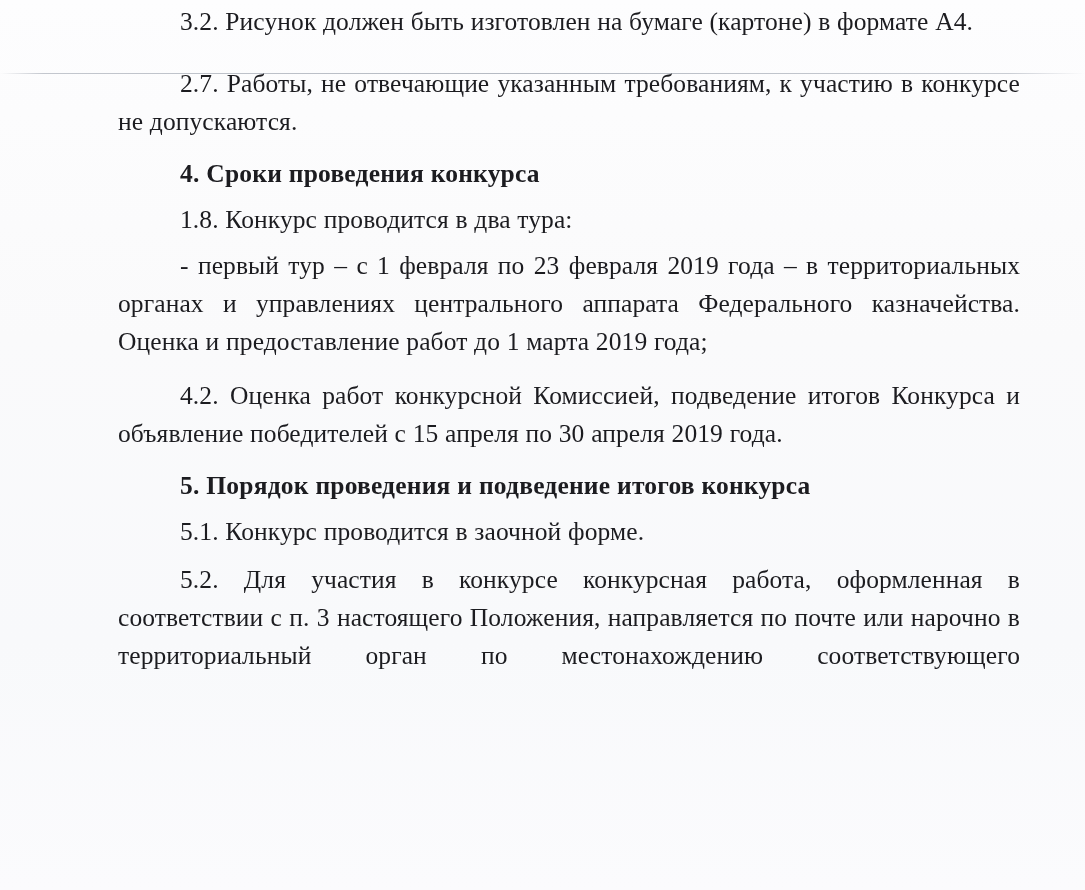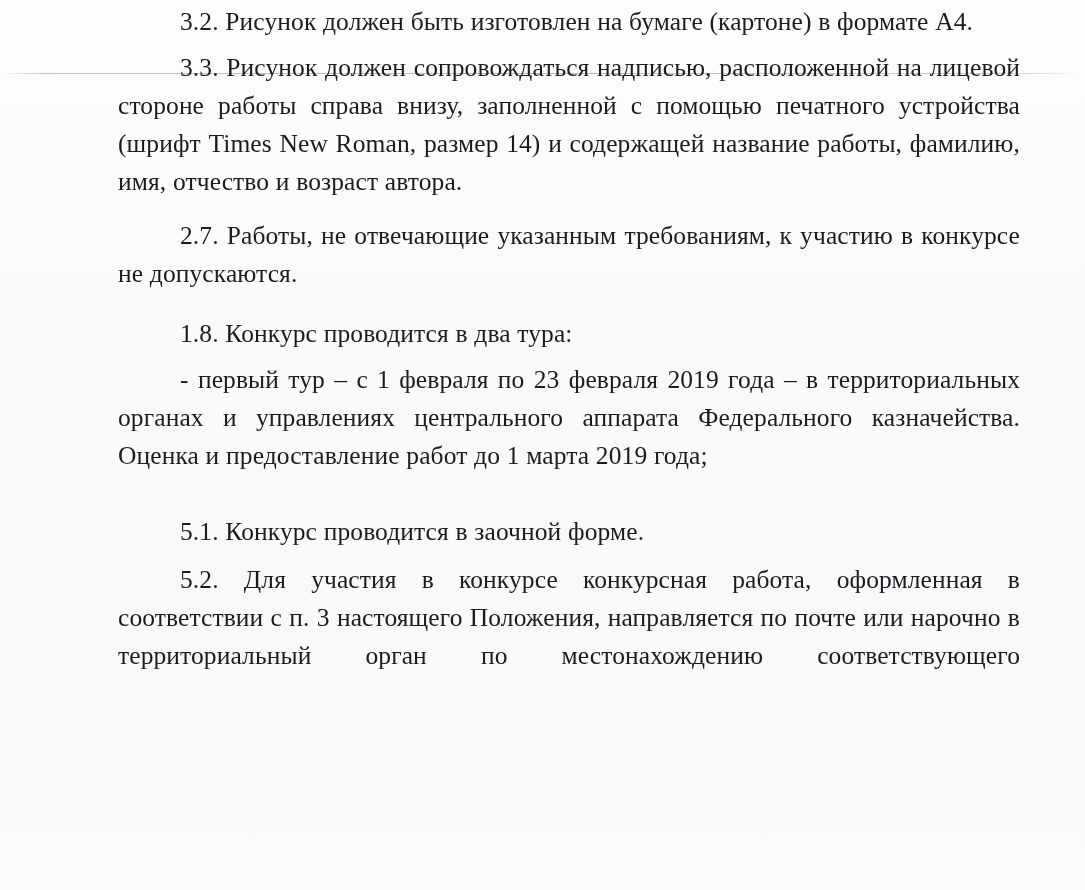--- a/index.html
+++ b/index.html
@@ -94,48 +94,50 @@
   <div class="scan-rule"></div>
 
   <div class="text-column">
 
     <div class="lead-top"></div>
 
     <p class="para nolast">3.2. Рисунок должен быть изготовлен на бумаге (картоне) в формате А4.</p>
 
     <div class="gap-1"></div>
 
-    <p class="para nolast">3.3. Рисунок должен сопровождаться надписью, расположенной на лицевой стороне работы справа внизу, заполненной с помощью печатного устройства (шрифт Times New Roman, размер  14) и содержащей  название работы, фамилию, имя, отчество и возраст автора.</p>
 
     <div class="gap-1"></div>
 
 
     <div class="gap-1"></div>
 
     <p class="para nolast">2.7. Работы, не отвечающие указанным требованиям, к участию в конкурсе не допускаются.</p>
 
     <div class="gap-2"></div>
 
+    <p class="para heading">4. Сроки проведения конкурса</p>
 
     <div class="gap-1"></div>
 
     <p class="para nolast">1.8. Конкурс проводится в два тура:</p>
 
     <div class="gap-1"></div>
 
     <p class="para nolast">- первый тур – с 1 февраля по 23 февраля 2019 года – в территориальных органах и управлениях центрального аппарата Федерального казначейства. Оценка и предоставление работ до 1 марта 2019 года;</p>
 
     <div class="gap-1"></div>
 
 
     <div class="gap-1"></div>
 
+    <p class="para nolast">4.2. Оценка работ конкурсной Комиссией, подведение итогов Конкурса и объявление победителей с 15 апреля по 30 апреля 2019 года.</p>
 
     <div class="gap-2"></div>
 
+    <p class="para heading">5. Порядок проведения и подведение итогов конкурса</p>
 
     <div class="gap-1"></div>
 
     <p class="para nolast">5.1. Конкурс проводится в заочной форме.</p>
 
     <div class="gap-3"></div>
 
     <p class="para justify-last">5.2. Для участия в конкурсе конкурсная работа, оформленная в соответствии с п. 3 настоящего Положения, направляется по почте или нарочно в территориальный орган по местонахождению соответствующего</p>
 
   </div>

